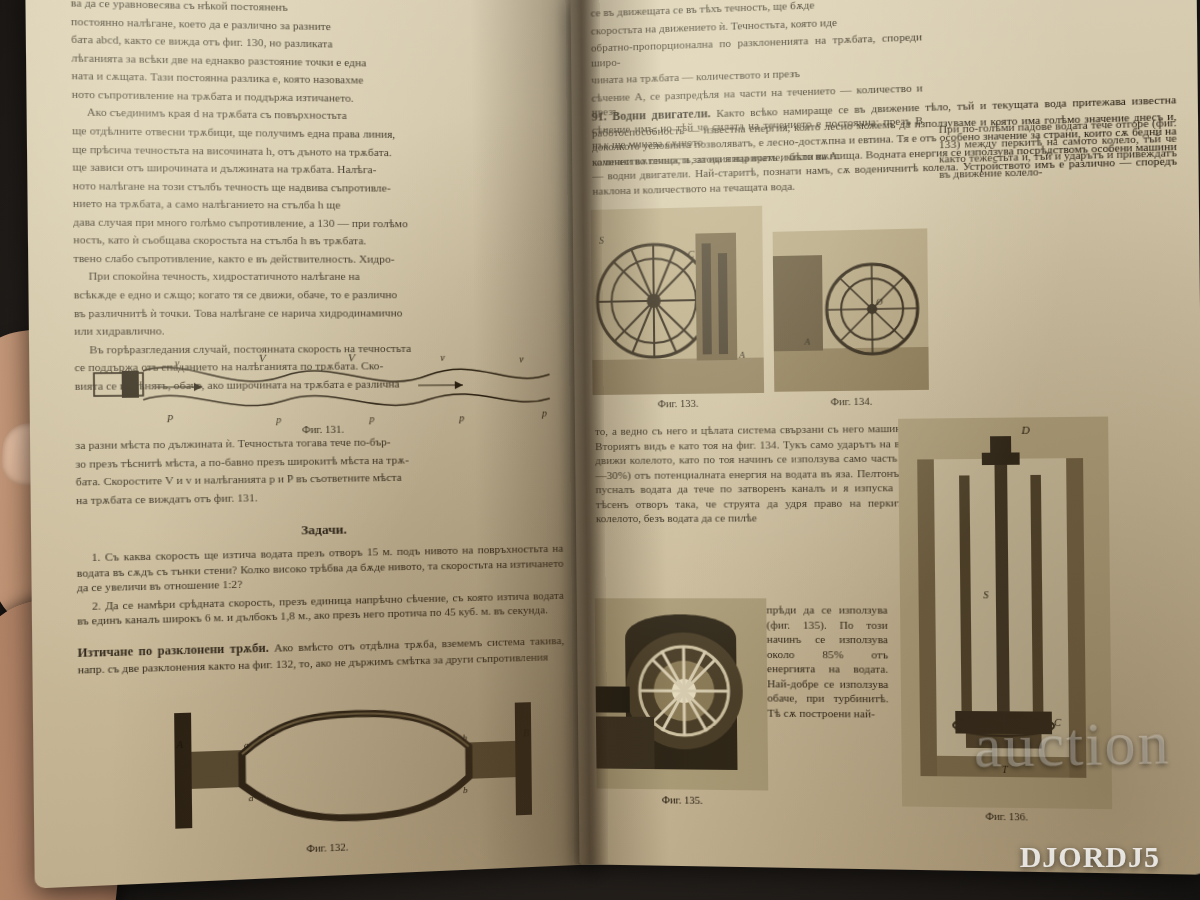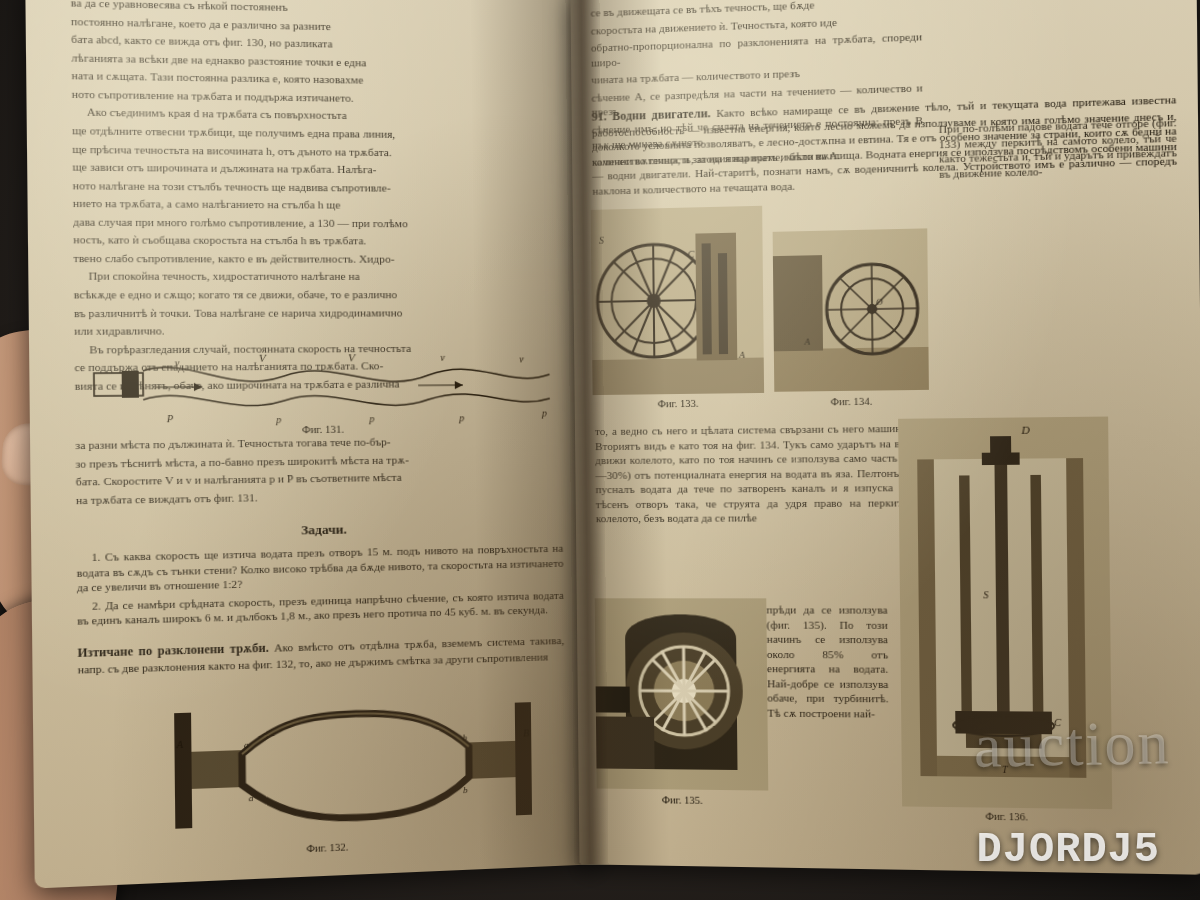--- a/index.html
+++ b/index.html
@@ -120,22 +120,22 @@
     position:absolute;right:30px;bottom:120px;z-index:30;
     font-family:"Liberation Serif", serif;
     font-size:62px;letter-spacing:2px;
     color:rgba(255,255,255,.30);
     text-shadow:0 2px 5px rgba(0,0,0,.45);
     transform:rotate(-1deg);
     pointer-events:none;
   }
   .wm2{
     position:absolute;right:40px;bottom:26px;z-index:30;
-    font-family:Liberation Mono, monospace;
-    font-weight:bold;font-size:42px;letter-spacing:1px;
+    font-family:Liberation Serif, serif;
+    font-weight:bold;font-size:30px;letter-spacing:1px;
     color:rgba(255,255,255,.82);
     text-shadow:0 2px 6px rgba(0,0,0,.6);
   }
 </style>
 </head>
 <body>
 
 <div id="scene">
   <div class="backdrop"></div>
 

